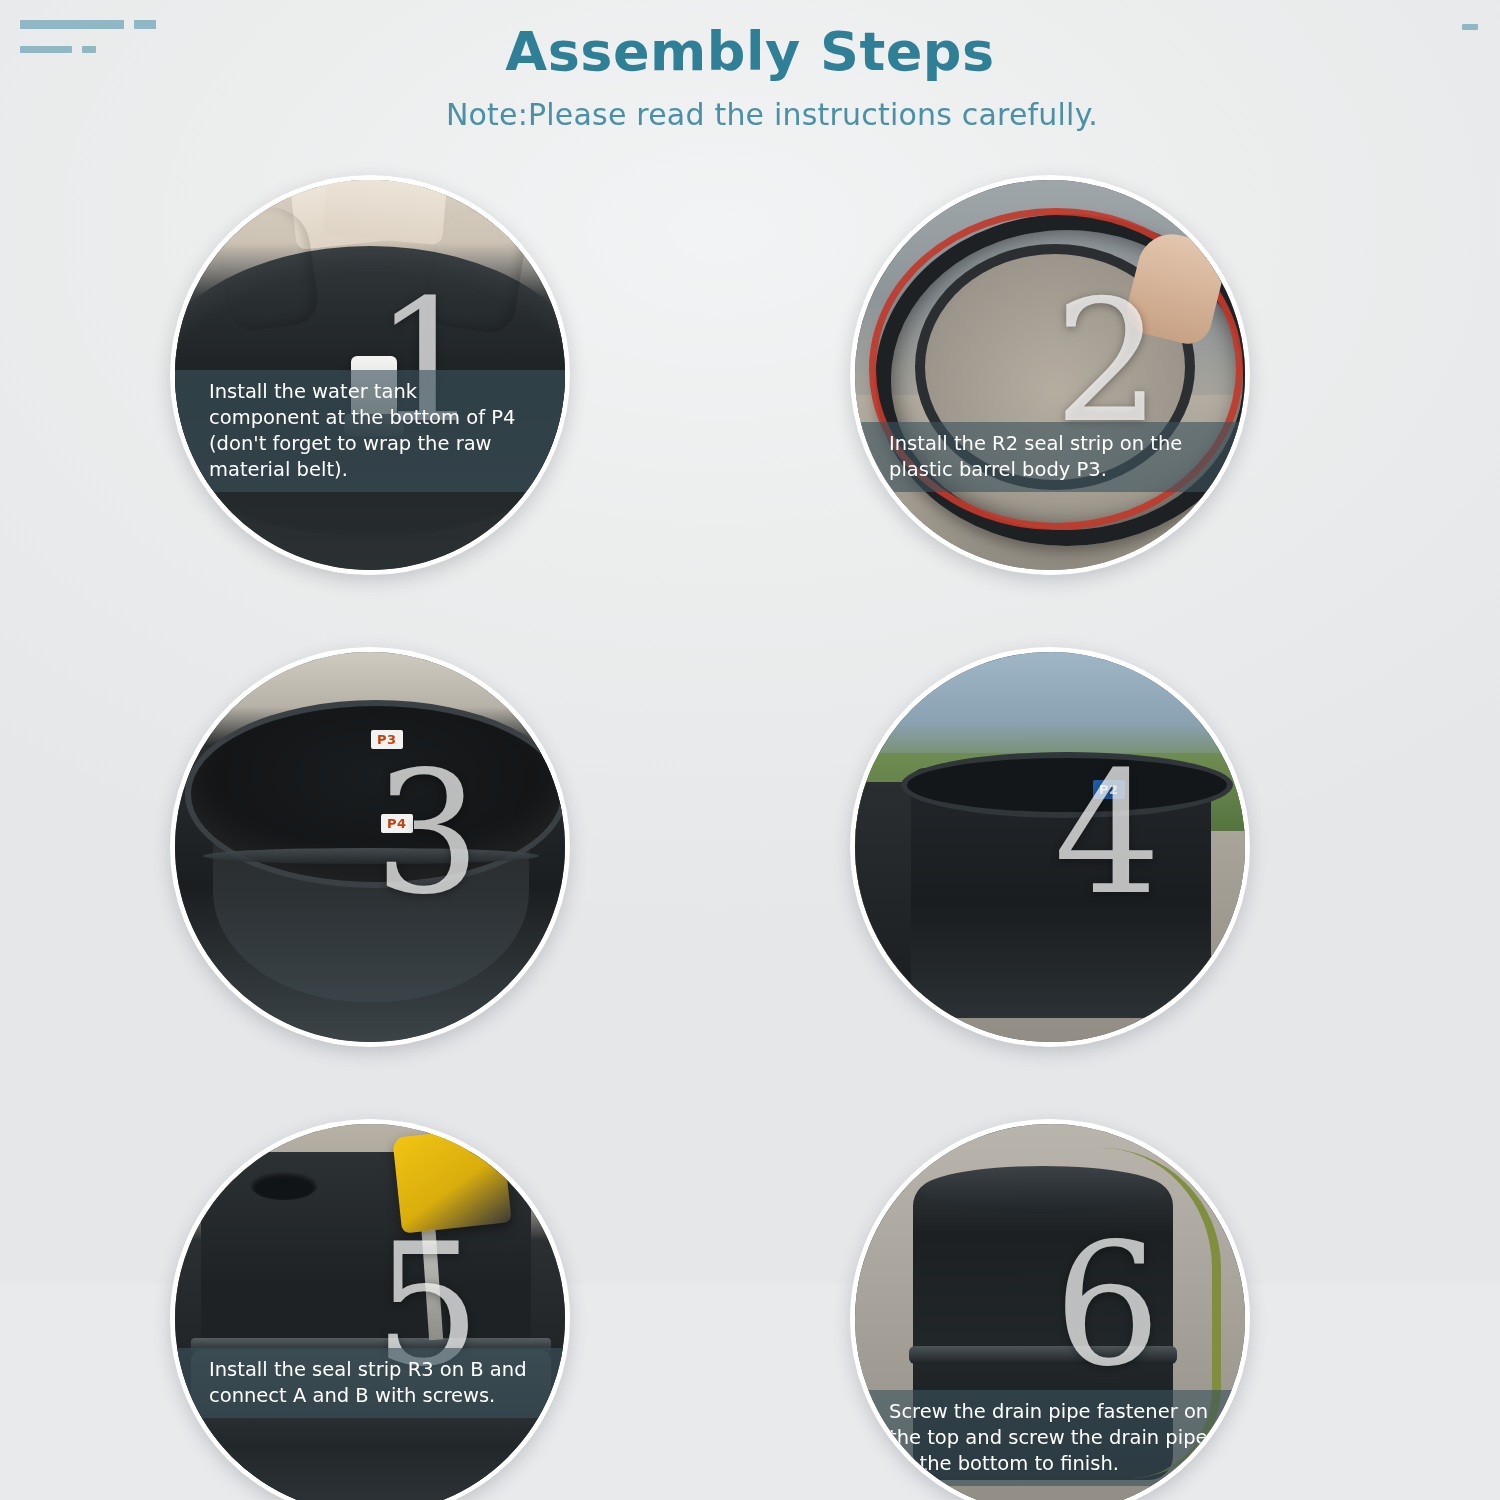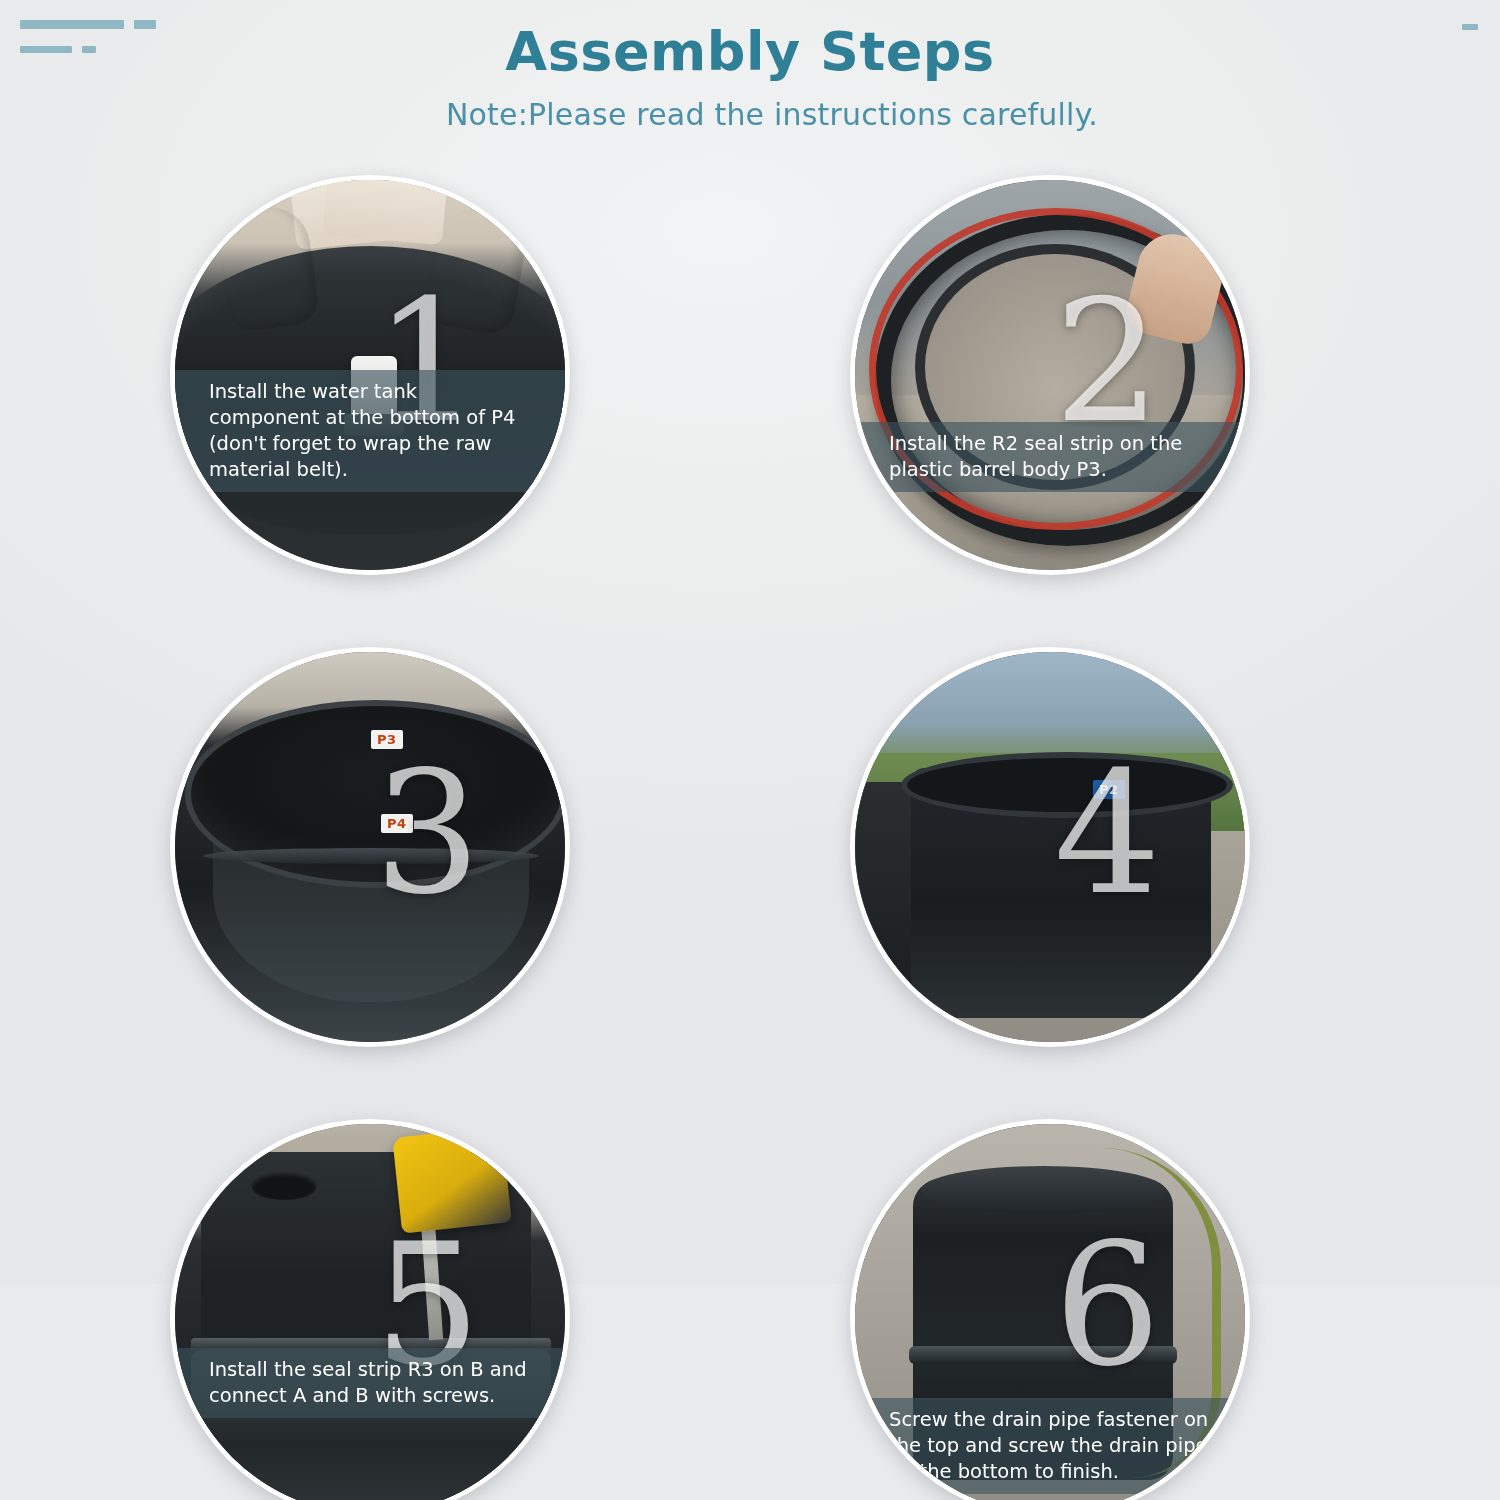--- a/index.html
+++ b/index.html
@@ -374,21 +374,21 @@
     left: 0;
     width: 100%;
     bottom: 64px;
     background: rgba(60, 82, 92, 0.62);
     color: #ffffff;
     font-size: 19.5px;
     line-height: 1.33;
     padding: 9px 34px;
     box-sizing: border-box;
   }
-  .caption.tall { bottom: 20px; }
+  .caption.tall { bottom: 28px; }
   .caption.mid  { bottom: 78px; }
   .caption.low  { bottom: 96px; }
 </style>
 </head>
 <body>
 
 <div class="page">
 
   <div class="corner-mark" style="left:20px; top:20px; width:150px; height:50px;">
     <div class="cm-bar" style="left:0; top:0; width:104px; height:9px;"></div>

